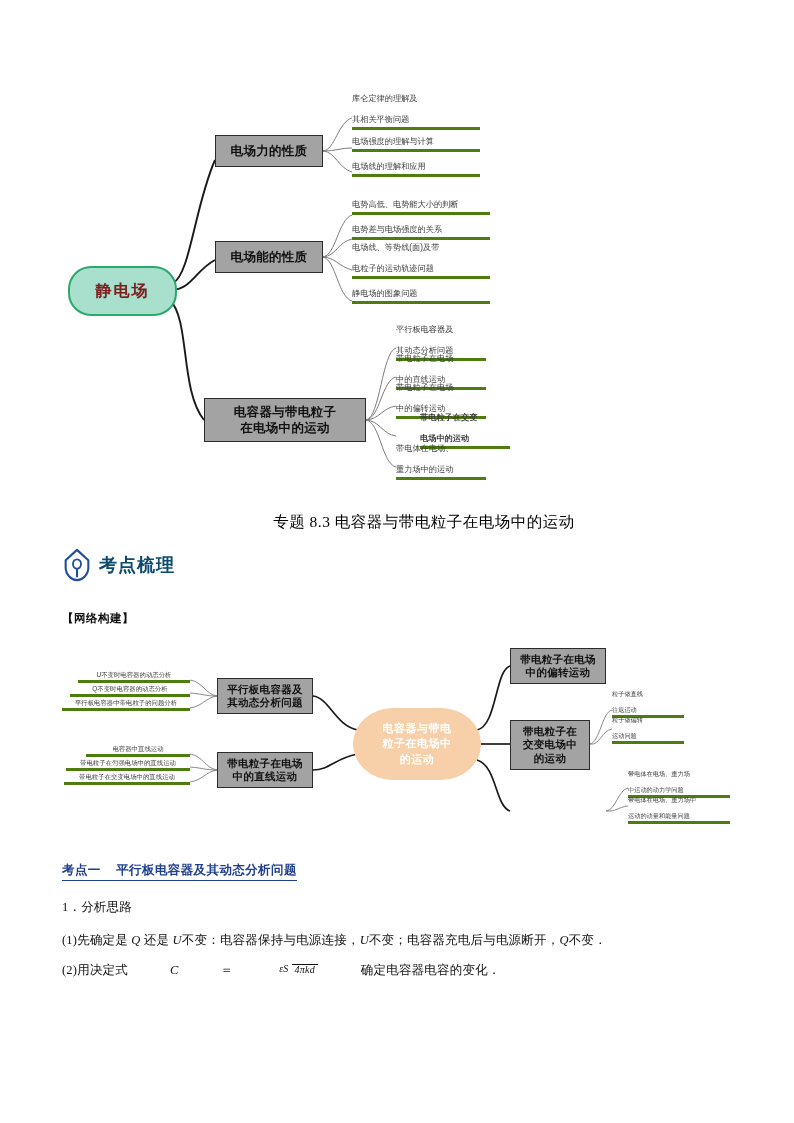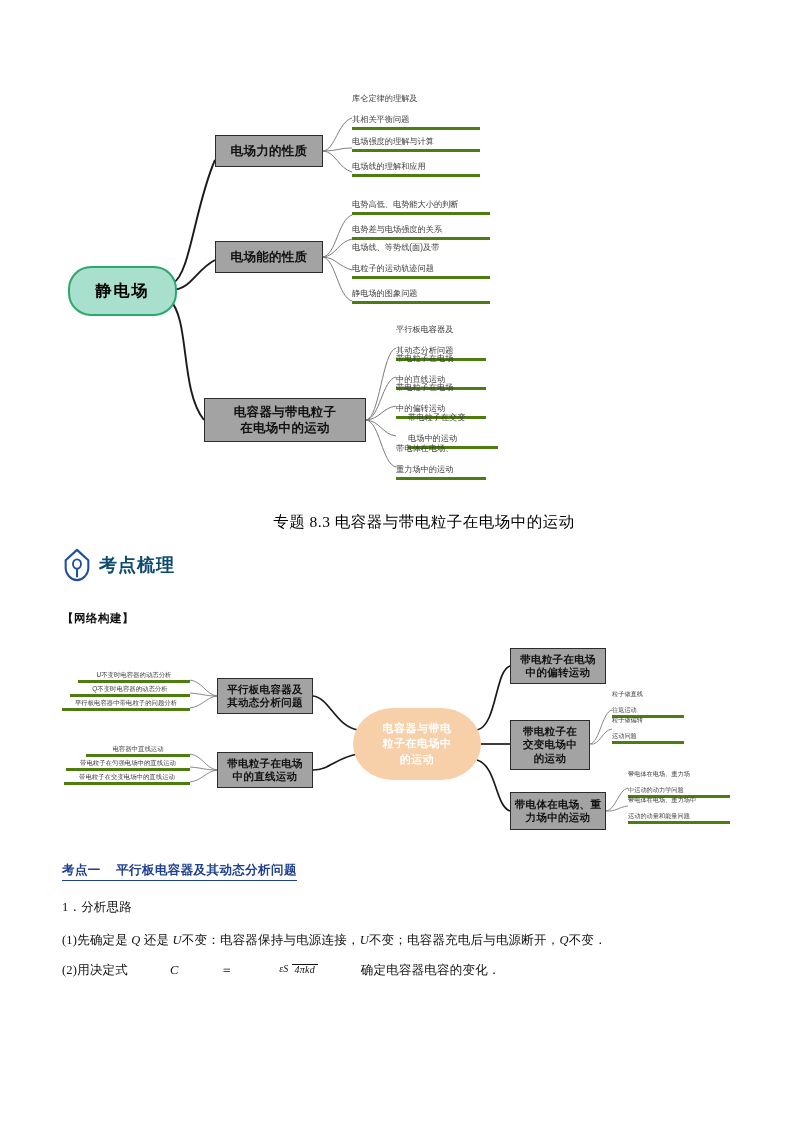--- a/index.html
+++ b/index.html
@@ -67,21 +67,21 @@
     position: absolute;
     left: 68px; top: 266px;
     width: 105px; height: 46px;
     border-radius: 23px;
     background: #a8e0cd;
     border: 2px solid #2aa86e;
     display: flex; align-items: center; justify-content: center;
     font-family: "Liberation Sans", "DejaVu Sans", sans-serif;
     font-weight: bold;
     font-size: 16px;
-    color: #000000;
+    color: #7f1d1d;
     letter-spacing: 2px;
     text-shadow: 0 0 1px rgba(0,0,0,.12);
   }
 
   #map1 .b1 { left: 215px; top: 135px; width: 108px; height: 32px; font-size: 12.5px; }
   #map1 .b2 { left: 215px; top: 241px; width: 108px; height: 32px; font-size: 12.5px; }
   #map1 .b3 { left: 204px; top: 398px; width: 162px; height: 44px; font-size: 12.5px; }
 
   #map1 .leaf { font-size: 8.2px; }
 
@@ -264,21 +264,21 @@
 
     <div class="leaf" style="left:396px; top:331px; width:90px; height:30px;">
       <span><span>平行板电容器及</span><br><span>其动态分析问题</span></span>
     </div>
     <div class="leaf" style="left:396px; top:360px; width:90px; height:30px;">
       <span><span>带电粒子在电场</span><br><span>中的直线运动</span></span>
     </div>
     <div class="leaf" style="left:396px; top:389px; width:90px; height:30px;">
       <span><span>带电粒子在电场</span><br><span>中的偏转运动</span></span>
     </div>
-    <div class="leaf" style="left:408px; top:419px; width:90px; height:30px;">
+    <div class="leaf" style="left:420px; top:419px; width:90px; height:30px;font-weight:bold;">
       <span><span>带电粒子在交变</span><br><span>电场中的运动</span></span>
     </div>
     <div class="leaf" style="left:396px; top:450px; width:90px; height:30px;">
       <span><span>带电体在电场、</span><br><span>重力场中的运动</span></span>
     </div>
   </div>
 
   <div class="doc-title">专题 8.3  电容器与带电粒子在电场中的运动</div>
 
   <div class="section-head">
@@ -329,23 +329,20 @@
       <span>平行板电容器及<br>其动态分析问题</span>
     </div>
     <div class="node-box nb nL2">
       <span>带电粒子在电场<br>中的直线运动</span>
     </div>
     <div class="node-box nb nR1">
       <span>带电粒子在电场<br>中的偏转运动</span>
     </div>
     <div class="node-box nb nR2">
       <span>带电粒子在<br>交变电场中<br>的运动</span>
-    </div>
-    <div class="node-box nb nR3">
-      <span>带电体在电场、重<br>力场中的运动</span>
     </div>
 
     <div class="leaf" style="left:78px; top:42px; width:112px; height:11px; justify-content:center;">
       <span>U不变时电容器的动态分析</span>
     </div>
     <div class="leaf" style="left:70px; top:56px; width:120px; height:11px; justify-content:center;">
       <span>Q不变时电容器的动态分析</span>
     </div>
     <div class="leaf" style="left:62px; top:70px; width:128px; height:11px; justify-content:center;">
       <span>平行板电容器中带电粒子的问题分析</span>

